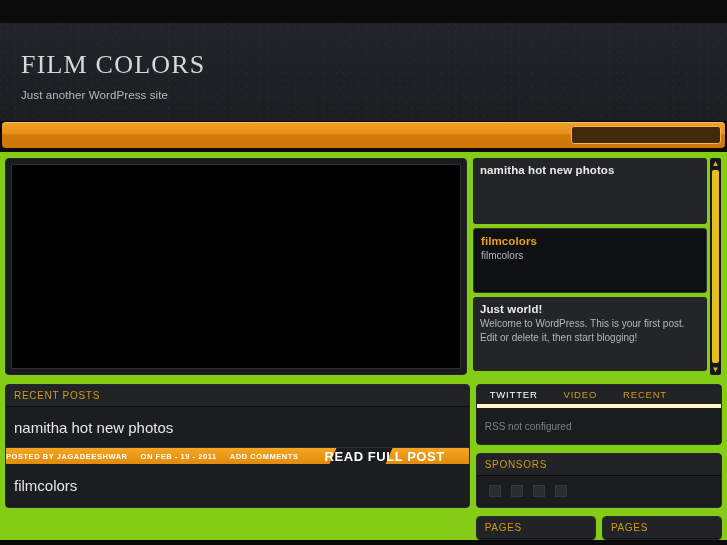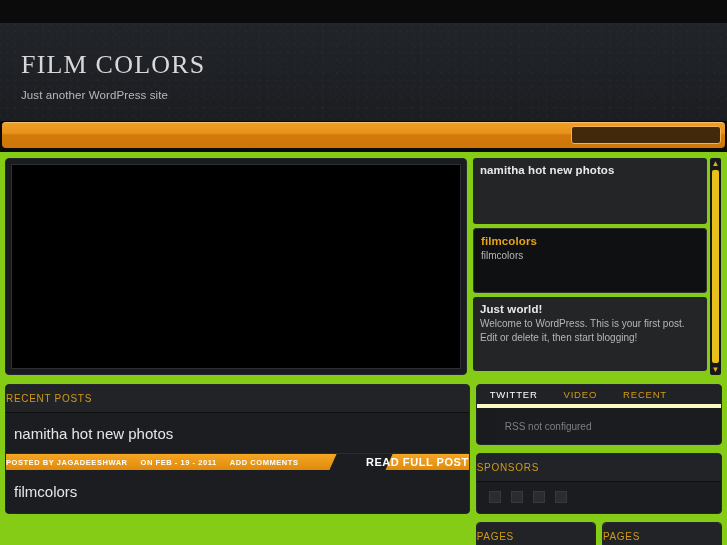--- a/index.html
+++ b/index.html
@@ -154,26 +154,26 @@
   .content-col { width: 468px; }
   .side-col { width: 248px; }
 
   .panel {
     background: #191b1e;
     border: 1px solid #25282c;
     border-radius: 4px;
     overflow: hidden;
   }
   .panel-head {
-    height: 28px;
+    height: 22px;
     background: #212326;
     border-bottom: 1px solid #0c0d0e;
     display: flex;
     align-items: center;
-    padding: 0 0;
+    padding: 0 8px;
   }
   .panel-head span {
     font-size: 10px;
     color: #d19a16;
     letter-spacing: 0.7px;
   }
 
   .post-title {
     font-size: 15px;
     color: #e6e6e6;
@@ -202,22 +202,22 @@
     position: absolute;
     right: 80px;
     top: 0;
     width: 56px;
     height: 100%;
     background: #1b1d20;
     transform: skewX(-24deg);
   }
   .meta-right {
     position: absolute;
-    right: 0;
-    font-size: 11px;
+    right: 24px;
+    font-size: 13px;
     color: #ffffff;
     letter-spacing: 0.55px;
     font-weight: bold;
     z-index: 2;
     margin-left: 9px;
   }
 
   .post-title-2 {
     font-size: 15px;
     color: #e6e6e6;
@@ -237,21 +237,20 @@
     font-size: 9.5px;
     letter-spacing: 0.8px;
     color: #d19a16;
     padding: 0 13px;
   }
   .tab.active { color: #ffffff; }
   .tabs-body {
     padding: 8px 8px 10px 8px;
     background: #1a1c1f;
     min-height: 26px;
-    margin-left: 20px;
   }
   .tabs-body span { font-size: 10px; color: #7d7f82; }
 
   .sponsor-body {
     background: #1a1c1f;
     padding: 9px 8px 10px 12px;
     display: flex;
     gap: 10px;
   }
   .sponsor-thumb {

